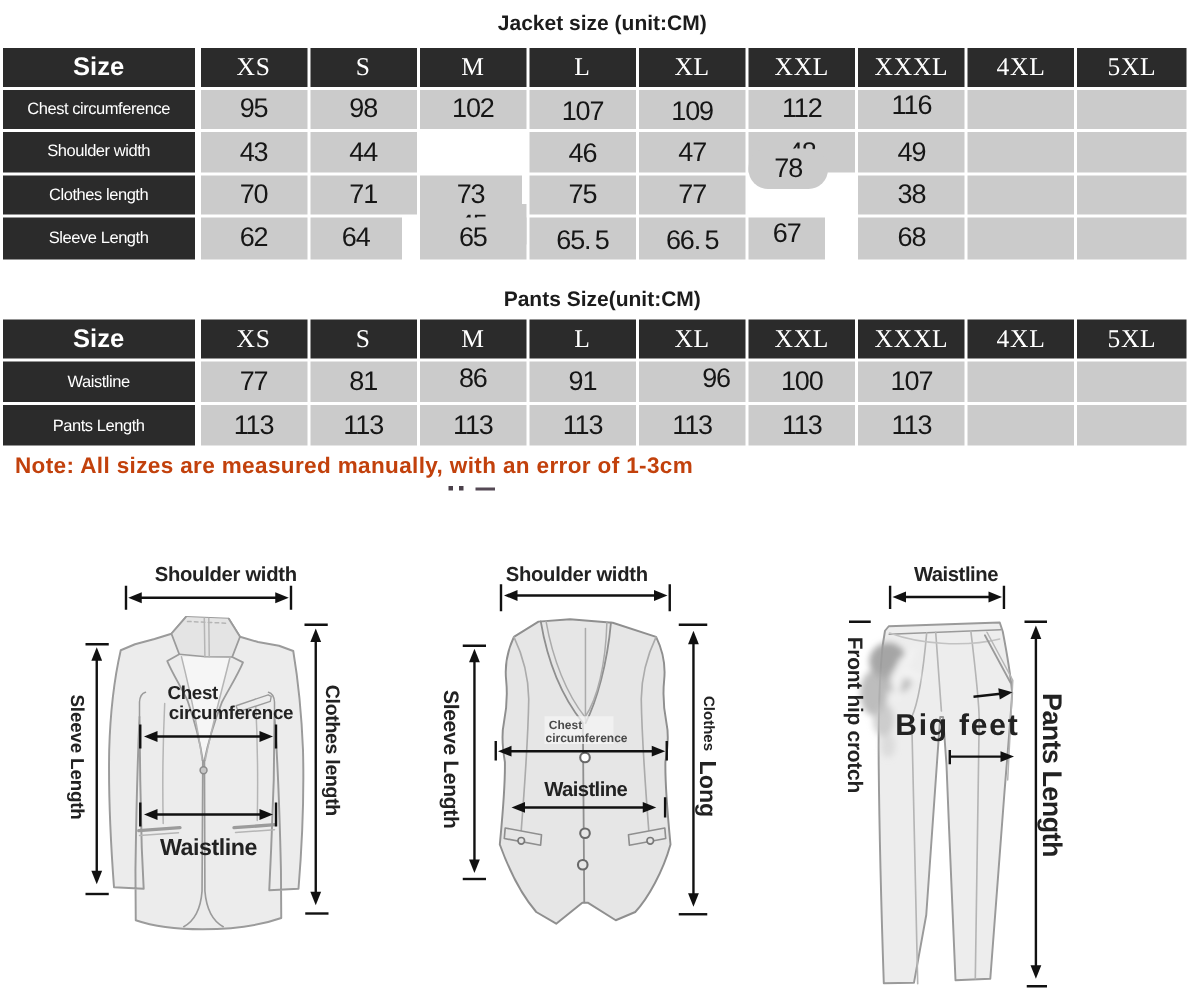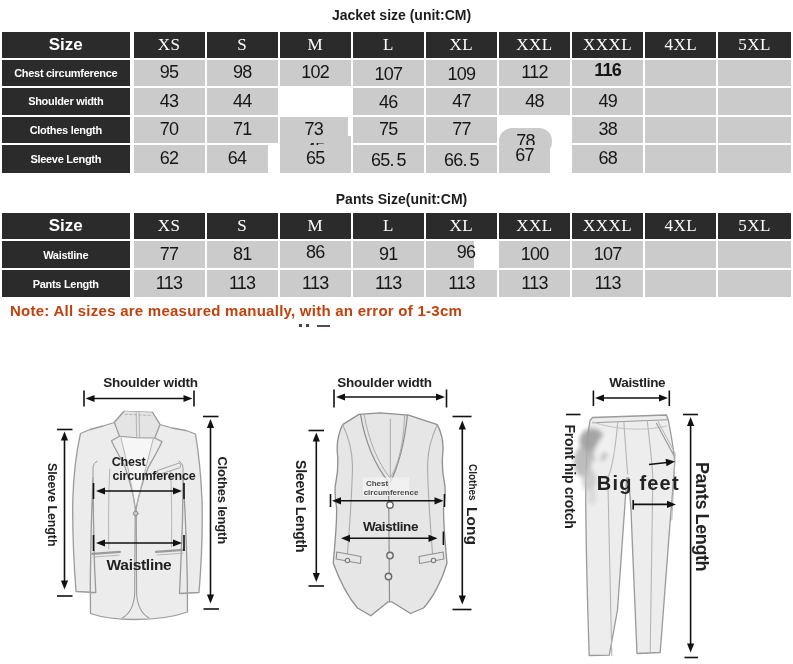--- a/index.html
+++ b/index.html
@@ -3,21 +3,21 @@
 <meta charset="utf-8">
 <style>
   html,body { margin:0; padding:0; }
   body { width:793px; height:664px; position:relative; background:#fff;
          font-family:"Liberation Sans", sans-serif; overflow:hidden; }
   .cell { position:absolute; display:flex; align-items:center; justify-content:center; box-sizing:border-box; }
   .dark { background:#2b2b2b; color:#fff; }
   .lite { background:#cbcbcb; color:#161616; }
   .hdr-size { font-size:17px; font-weight:bold; }
   .hdr { font-family:"Liberation Serif", serif; font-size:17px; letter-spacing:0.5px; }
-  .lbl { font-size:11px; font-weight:bold; letter-spacing:-0.3px; }
+  .lbl { font-size:11px; font-weight:normal; letter-spacing:-0.3px; }
   .num { font-size:18px; letter-spacing:-0.75px; }
   .title { position:absolute; left:5px; width:793px; text-align:center; font-weight:bold; font-size:14px; color:#1c1c1c; }
 </style>
 </head>
 <body>
 
 <div class="title" style="top:7px;">Jacket size (unit:CM)</div>
 
 <div class="cell dark hdr-size" style="left:2px;top:31.5px;width:127.5px;height:26px;">Size</div>
 <div class="cell dark hdr" style="left:133.5px;top:31.5px;width:71.1px;height:26px;">XS</div>
@@ -35,21 +35,21 @@
 <div class="cell lite num" style="left:206.6px;top:59.5px;width:71.1px;height:26.5px;">98</div>
 <div class="cell lite num" style="left:279.7px;top:59.5px;width:71.10000000000002px;height:26.5px;">102</div>
 <div class="cell lite num" style="left:352.8px;top:59.5px;width:71.09999999999997px;height:26.5px;">
     <span style="transform:translateY(2px);">107</span>
   </div>
 <div class="cell lite num" style="left:425.9px;top:59.5px;width:71.10000000000002px;height:26.5px;">
     <span style="transform:translateY(2px);">109</span>
   </div>
 <div class="cell lite num" style="left:499.0px;top:59.5px;width:71.10000000000002px;height:26.5px;">112</div>
 <div class="cell lite num" style="left:572.1px;top:59.5px;width:71.10000000000002px;height:26.5px;">
-    <span style="transform:translateY(-2px);font-weight:bold;">116</span>
+    <span style="transform:translateY(-2px);">116</span>
   </div>
 <div class="cell lite num" style="left:645.2px;top:59.5px;width:71.09999999999991px;height:26.5px;"></div>
 <div class="cell lite num" style="left:718.3px;top:59.5px;width:72.70000000000005px;height:26.5px;"></div>
 
 <div class="cell dark lbl" style="left:2px;top:88px;width:127.5px;height:26.5px;">Shoulder width</div>
 <div class="cell lite num" style="left:133.5px;top:88px;width:71.1px;height:26.5px;">43</div>
 <div class="cell lite num" style="left:206.6px;top:88px;width:71.1px;height:26.5px;">44</div>
 <div class="cell lite num" style="left:279.7px;top:88px;width:71.10000000000002px;height:26.5px;margin-top:48px;">45</div>
 <div class="cell lite num" style="left:352.8px;top:88px;width:71.09999999999997px;height:26.5px;">
     <span style="transform:translateY(1px);">46</span>
@@ -59,21 +59,21 @@
 <div class="cell lite num" style="left:572.1px;top:88px;width:71.10000000000002px;height:26.5px;">49</div>
 <div class="cell lite num" style="left:645.2px;top:88px;width:71.09999999999991px;height:26.5px;"></div>
 <div class="cell lite num" style="left:718.3px;top:88px;width:72.70000000000005px;height:26.5px;"></div>
 
 <div class="cell dark lbl" style="left:2px;top:116.5px;width:127.5px;height:26.5px;">Clothes length</div>
 <div class="cell lite num" style="left:133.5px;top:116.5px;width:71.1px;height:26.5px;">70</div>
 <div class="cell lite num" style="left:206.6px;top:116.5px;width:71.1px;height:26.5px;">71</div>
 <div class="cell lite num" style="left:279.7px;top:116.5px;width:68px;height:26.5px;">73</div>
 <div class="cell lite num" style="left:352.8px;top:116.5px;width:71.09999999999997px;height:26.5px;">75</div>
 <div class="cell lite num" style="left:425.9px;top:116.5px;width:71.10000000000002px;height:26.5px;">77</div>
-<div class="cell lite num" style="left:499.0px;top:128px;width:53px;height:26.5px;border-radius:13px;">78</div>
+<div class="cell lite num" style="left:499.0px;top:99px;width:53px;height:26.5px;border-radius:13px;">78</div>
 <div class="cell lite num" style="left:572.1px;top:116.5px;width:71.10000000000002px;height:26.5px;">38</div>
 <div class="cell lite num" style="left:645.2px;top:116.5px;width:71.09999999999991px;height:26.5px;"></div>
 <div class="cell lite num" style="left:718.3px;top:116.5px;width:72.70000000000005px;height:26.5px;"></div>
 
 <div class="cell dark lbl" style="left:2px;top:145px;width:127.5px;height:27.5px;">Sleeve Length</div>
 <div class="cell lite num" style="left:133.5px;top:145px;width:71.1px;height:27.5px;">62</div>
 <div class="cell lite num" style="left:206.6px;top:145px;width:61px;height:27.5px;">64</div>
 <div class="cell lite num" style="left:279.7px;top:145px;width:71.10000000000002px;height:27.5px;">65</div>
 <div class="cell lite num" style="left:352.8px;top:145px;width:71.09999999999997px;height:27.5px;">
     <span style="transform:translateY(2px);">65. 5</span>
@@ -101,21 +101,21 @@
 <div class="cell dark hdr" style="left:645.2px;top:212.5px;width:71.09999999999991px;height:26.5px;">4XL</div>
 <div class="cell dark hdr" style="left:718.3px;top:212.5px;width:72.70000000000005px;height:26.5px;">5XL</div>
 
 <div class="cell dark lbl" style="left:2px;top:241px;width:127.5px;height:27px;">Waistline</div>
 <div class="cell lite num" style="left:133.5px;top:241px;width:71.1px;height:27px;">77</div>
 <div class="cell lite num" style="left:206.6px;top:241px;width:71.1px;height:27px;">81</div>
 <div class="cell lite num" style="left:279.7px;top:241px;width:71.10000000000002px;height:27px;">
     <span style="transform:translateY(-2px);">86</span>
   </div>
 <div class="cell lite num" style="left:352.8px;top:241px;width:71.09999999999997px;height:27px;">91</div>
-<div class="cell lite num" style="left:425.9px;top:241px;width:48px;height:27px;padding-left:32px;">
+<div class="cell lite num" style="left:425.9px;top:241px;width:71px;height:27px;padding-left:32px;">
     <span style="transform:translateY(-2px);">96</span>
   </div>
 <div class="cell lite num" style="left:499.0px;top:241px;width:71.10000000000002px;height:27px;">100</div>
 <div class="cell lite num" style="left:572.1px;top:241px;width:71.10000000000002px;height:27px;">107</div>
 <div class="cell lite num" style="left:645.2px;top:241px;width:71.09999999999991px;height:27px;"></div>
 <div class="cell lite num" style="left:718.3px;top:241px;width:72.70000000000005px;height:27px;"></div>
 
 <div class="cell dark lbl" style="left:2px;top:270px;width:127.5px;height:27px;">Pants Length</div>
 <div class="cell lite num" style="left:133.5px;top:270px;width:71.1px;height:27px;">113</div>
 <div class="cell lite num" style="left:206.6px;top:270px;width:71.1px;height:27px;">113</div>

